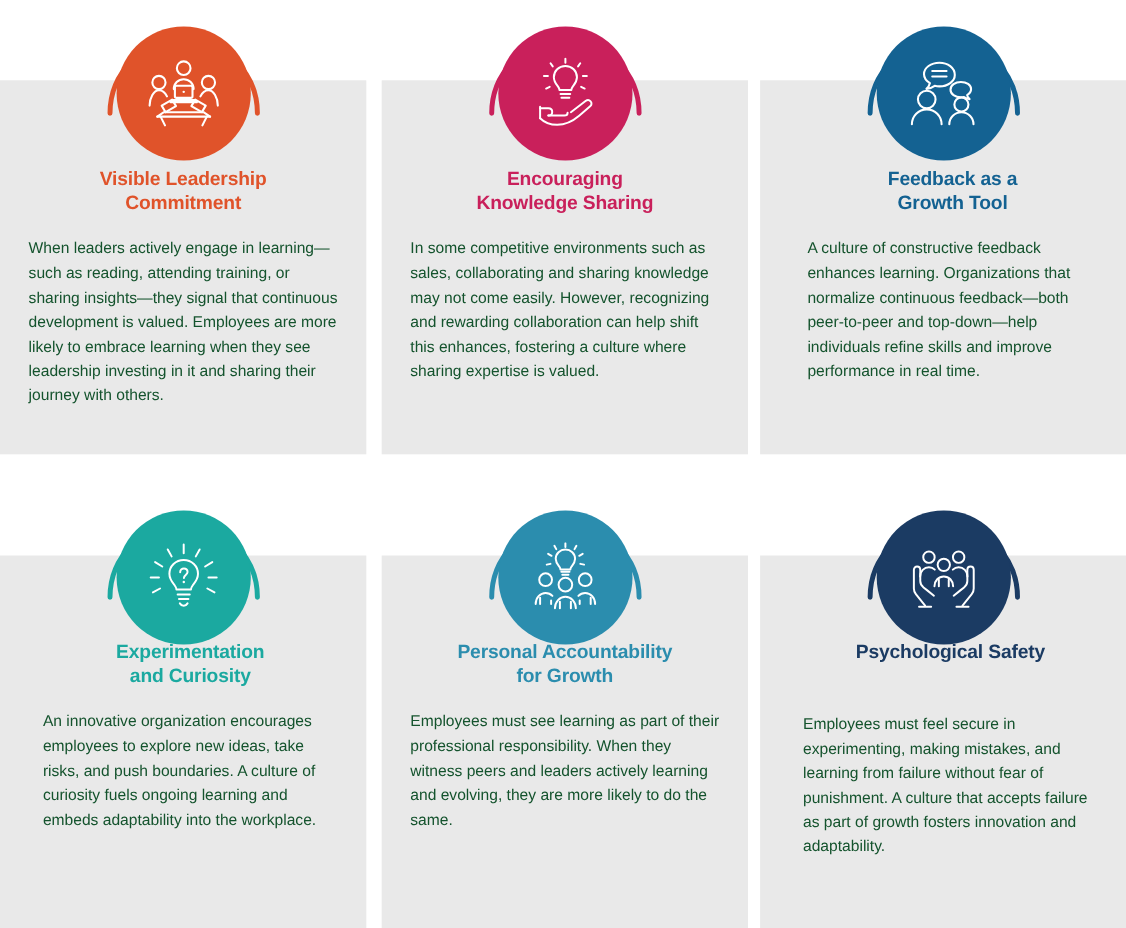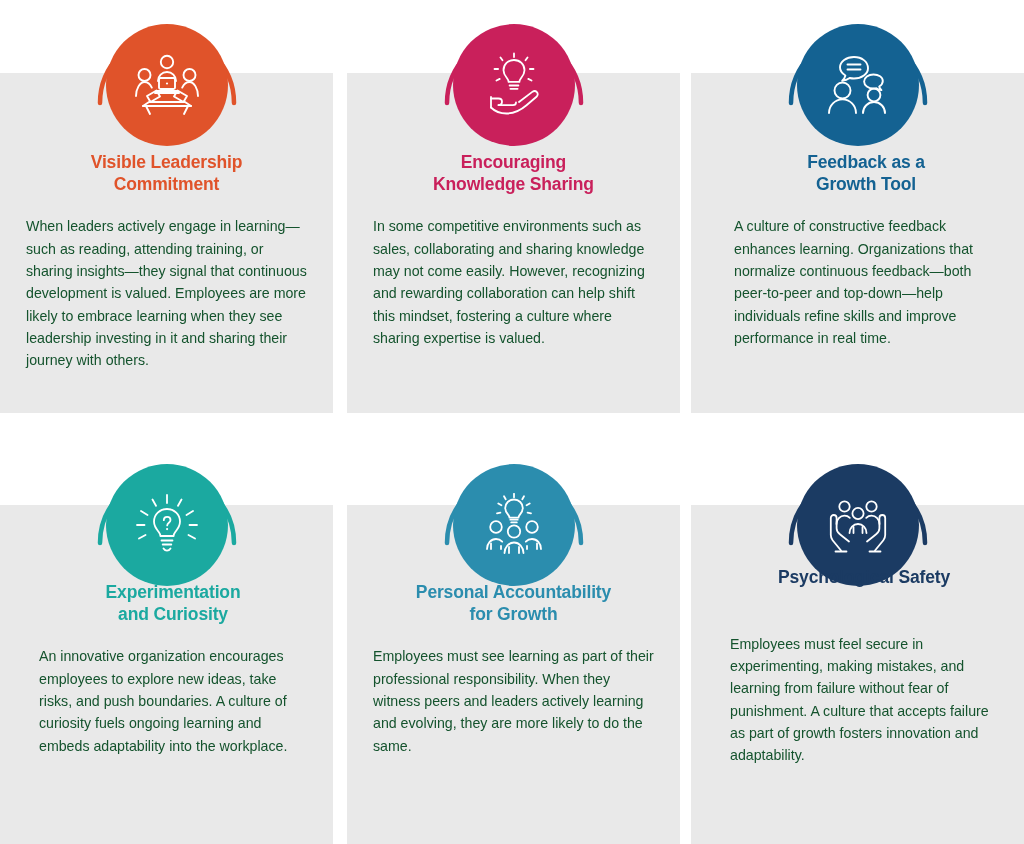--- a/index.html
+++ b/index.html
@@ -143,21 +143,21 @@
           <path d="M17.5 53.1h14.5c1.8 0 3-1.1 3-2.6"></path>
           <path d="M10 55.5c4 4 9.5 6 15.5 6 8.5 0 14.5-3.5 20-8.2l10-8.6c1.5-1.3 1.6-3.3.4-4.6-1.2-1.3-3.2-1.3-4.6-.2L38 50"></path>
         </svg>
       </div>
     </div>
     <div class="textwrap" style="top:152px;">
       <h3 class="title" style="color:#C9205B;">
         <span>Encouraging</span><br>
         <span>Knowledge Sharing</span>
       </h3>
-      <p class="body">In some competitive environments such as sales, collaborating and sharing knowledge may not come easily. However, recognizing and rewarding collaboration can help shift this mindset, fostering a culture where sharing expertise is valued.</p>
+      <p class="body">In some competitive environments such as sales, collaborating and sharing knowledge may not come easily. However, recognizing and rewarding collaboration can help shift this enhances, fostering a culture where sharing expertise is valued.</p>
     </div>
   </div>
 
   <div class="slot" style="left:691px;top:0;width:333px;height:413px;">
     <div class="badge" style="left:93px; top:11px;">
       <svg class="arc" viewBox="0 0 148 148">
         <path d="M 7 92 A 67 67 0 1 1 141 92" fill="none" stroke="#146292" stroke-width="4.5" stroke-linecap="round"></path>
       </svg>
       <div class="disc" style="background:#146292;">
         <svg width="68" height="62" viewBox="0 0 68 62" fill="none" stroke="#ffffff" stroke-width="1.9" stroke-linecap="round" stroke-linejoin="round">
@@ -249,21 +249,21 @@
           <circle cx="21.5" cy="12.5" r="5.2"></circle>
           <path d="M13.5 30c0-4.6 3.6-8.4 8-8.4 2 0 3.9.8 5.3 2.2"></path>
           <circle cx="48.5" cy="12.5" r="5.2"></circle>
           <path d="M56.5 30c0-4.6-3.6-8.4-8-8.4-2 0-3.9.8-5.3 2.2"></path>
           <path d="M26 47.5c-2.5-2-6.3-5-9.4-7.5-2-1.6-3-3.2-3-5.8V24c0-1.7-1.3-3-2.9-3s-2.9 1.3-2.9 3v17c0 2 .6 3.7 1.8 5.2L18 56.5"></path>
           <path d="M44 47.5c2.5-2 6.3-5 9.4-7.5 2-1.6 3-3.2 3-5.8V24c0-1.7 1.3-3 2.9-3s2.9 1.3 2.9 3v17c0 2-.6 3.7-1.8 5.2L52 56.5"></path>
           <path d="M12.5 57.5h11M46.5 57.5h11"></path>
         </svg>
       </div>
     </div>
-    <div class="textwrap" style="top:127px;padding-left:39px;">
+    <div class="textwrap" style="top:142px;padding-left:39px;">
       <h3 class="title" style="color:#1B3B63;">
         <span>Psychological Safety</span>
       </h3>
       <p class="body" style="margin-top:44px;">Employees must feel secure in experimenting, making mistakes, and learning from failure without fear of punishment. A culture that accepts failure as part of growth fosters innovation and adaptability.</p>
     </div>
   </div>
 
 </div>
 
 </body></html>

